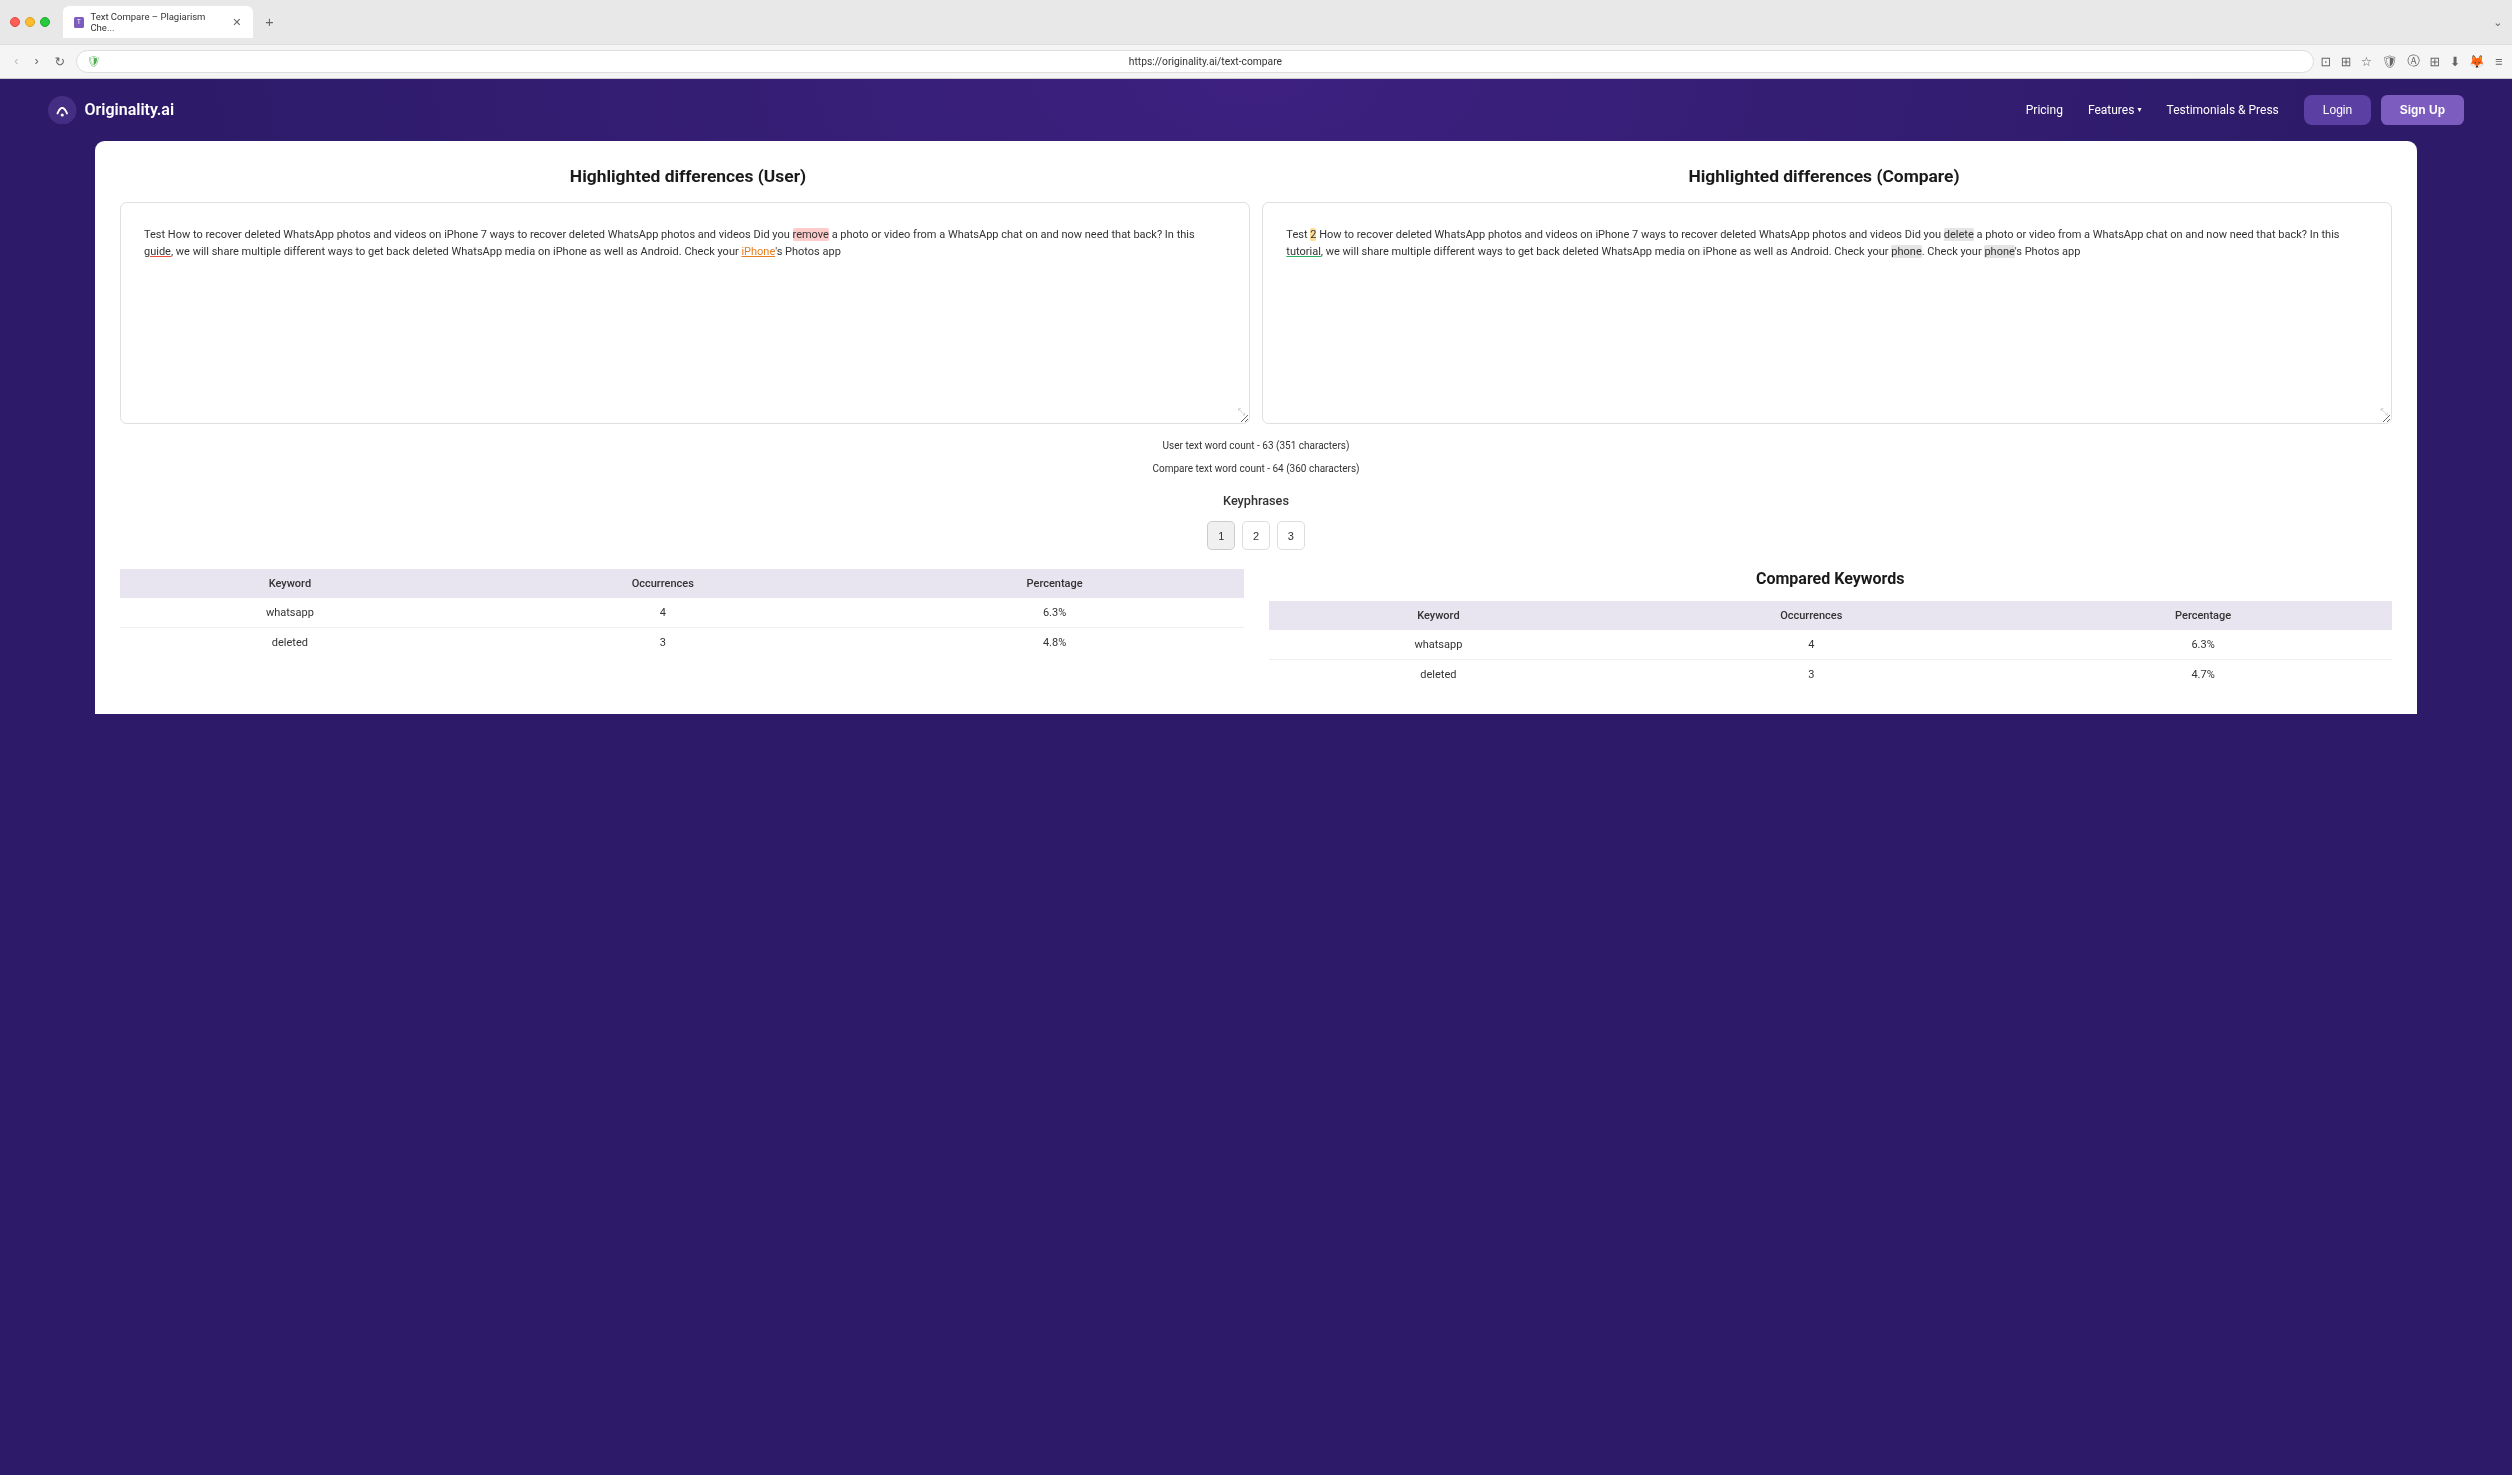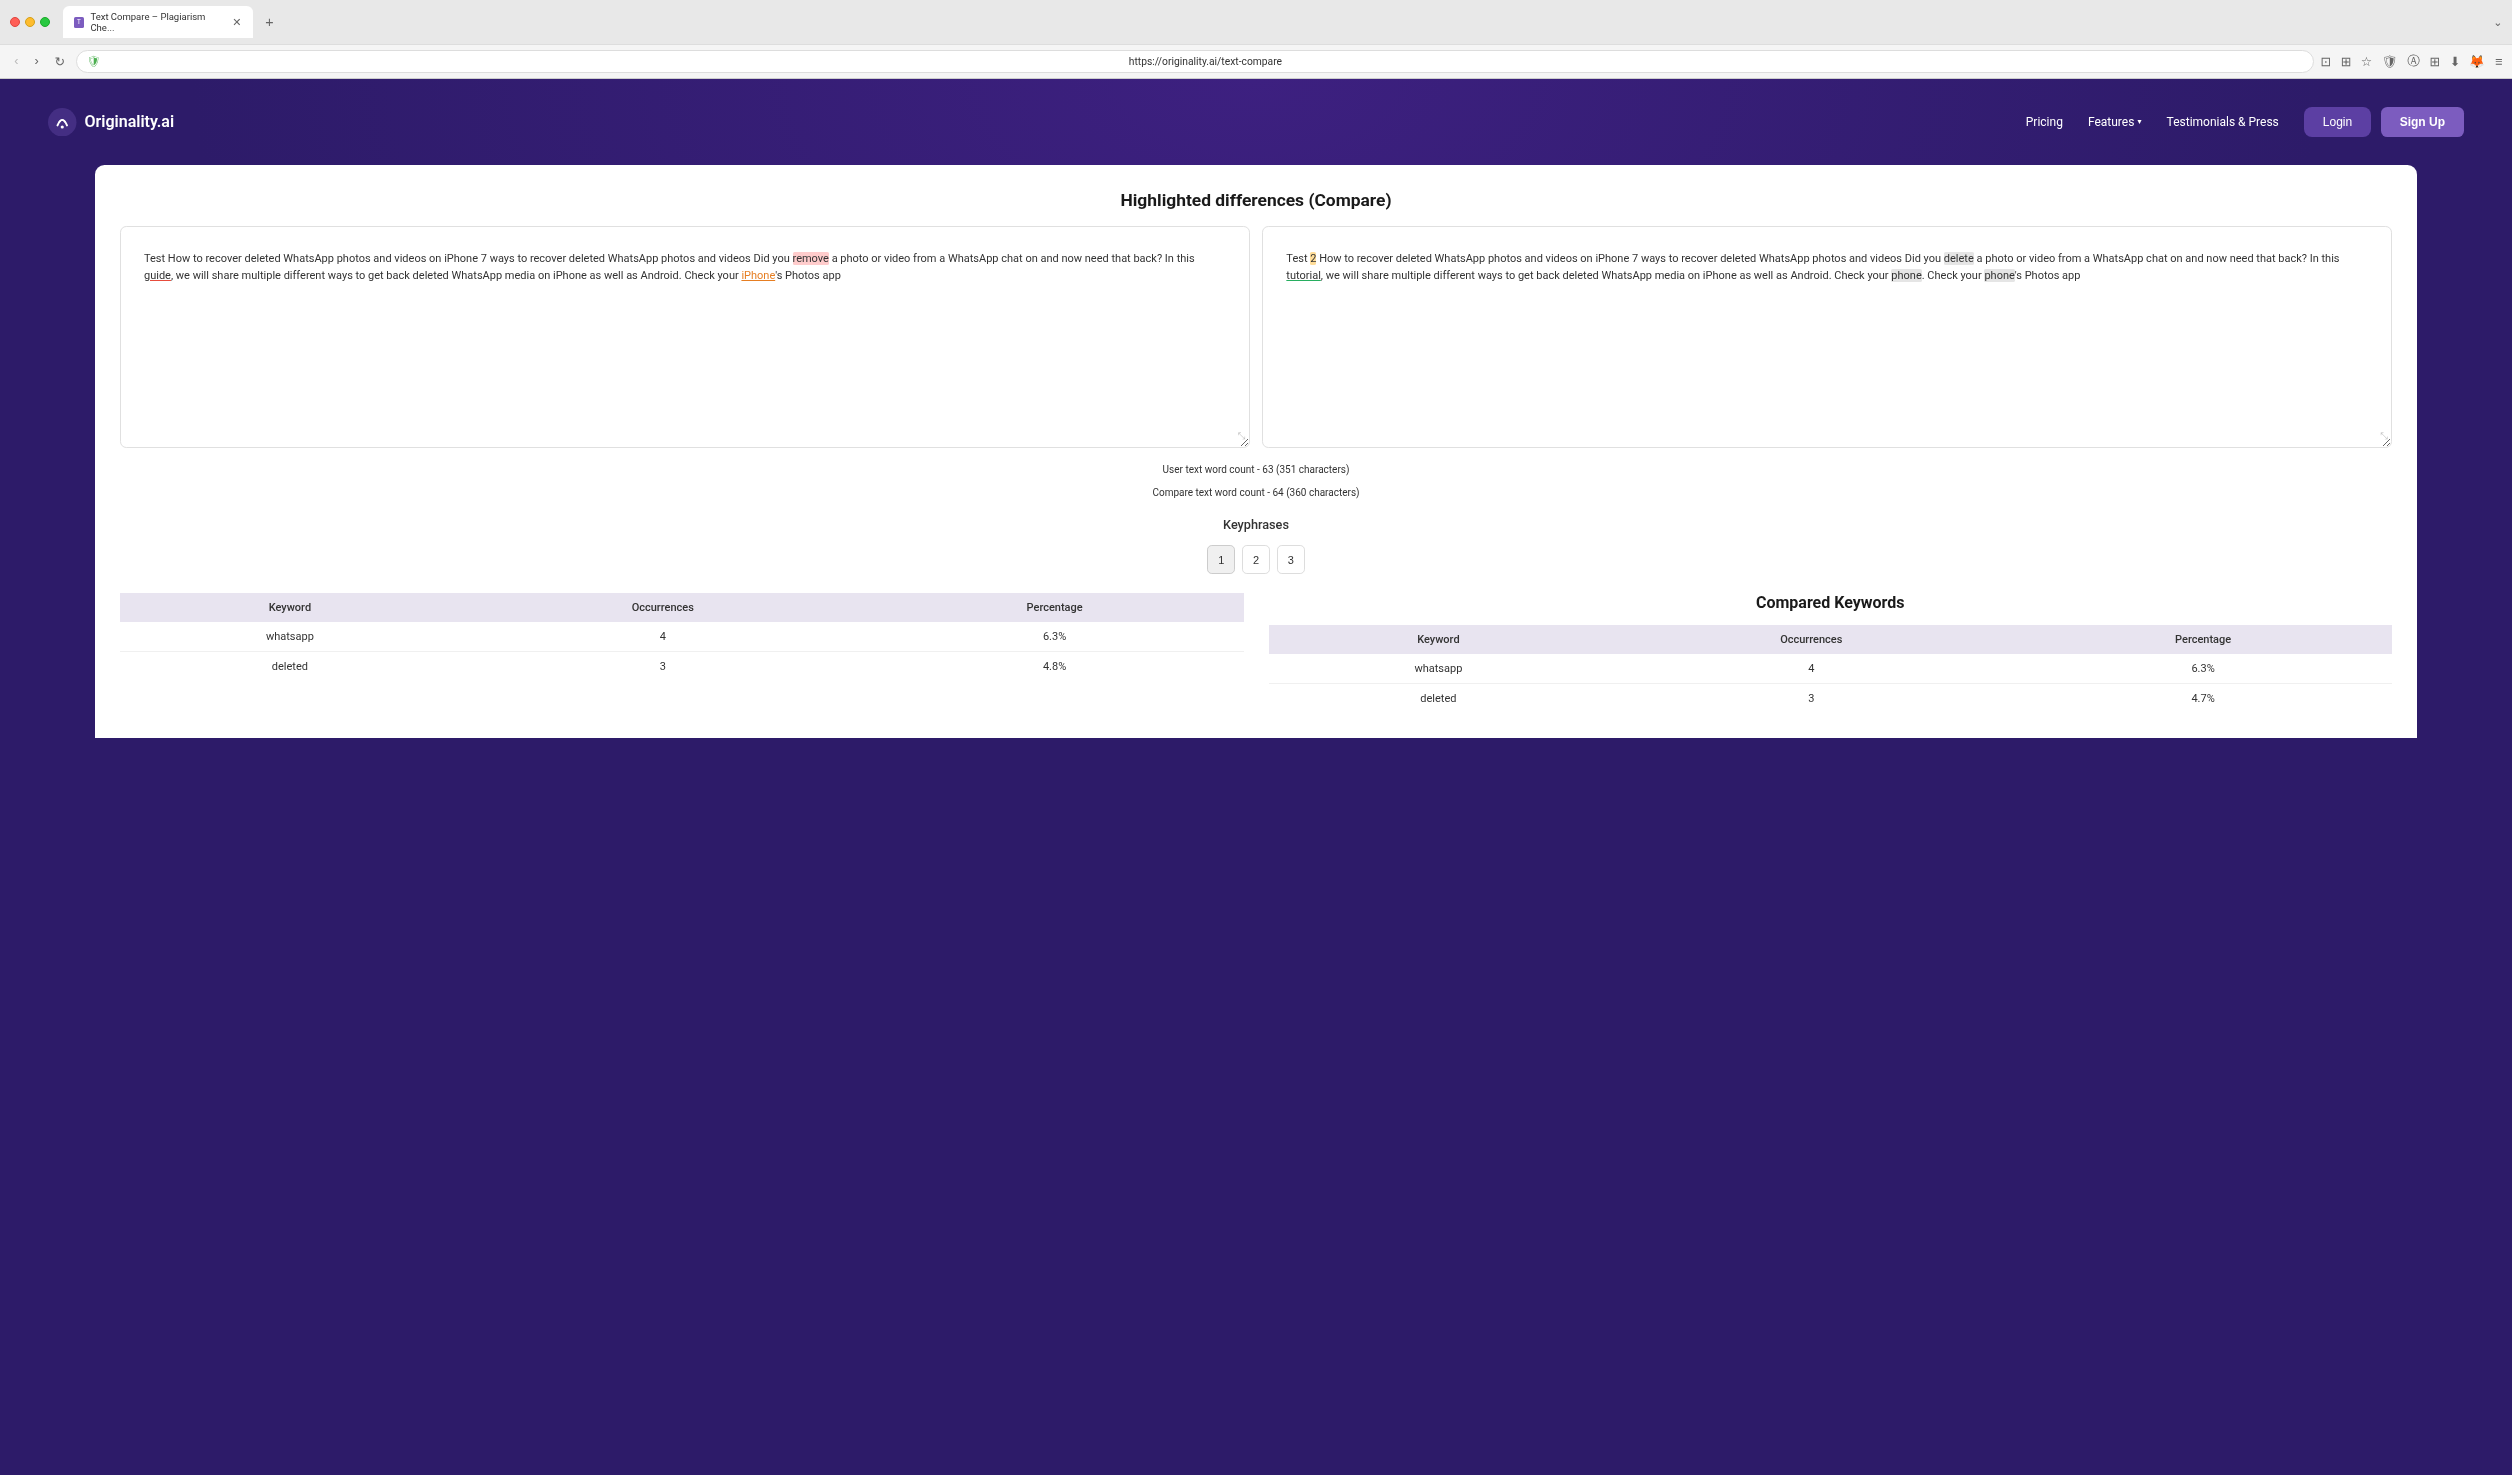--- a/index.html
+++ b/index.html
@@ -123,21 +123,21 @@
     
     .website {
       background: #2d1b69;
       background-image: radial-gradient(ellipse at 50% 0%, #3d2080 0%, #2d1b69 60%);
     }
 
     
     .navbar {
       display: flex;
       align-items: center;
-      padding: 28px 48px;
+      padding: 16px 48px;
       background: transparent;
     }
     .logo {
       display: flex;
       align-items: center;
       gap: 8px;
       text-decoration: none;
       margin-right: auto;
     }
     .logo-icon {
@@ -415,20 +415,21 @@
     </div>
     <div class="nav-buttons">
       <button class="btn-login">Login</button>
       <button class="btn-signup">Sign Up</button>
     </div>
   </nav>
 
   <div class="content-area">
 
     <div class="section-title-row">
+      <div class="section-title">Highlighted differences (User)</div>
       <div class="section-title">Highlighted differences (Compare)</div>
     </div>
 
     <div class="compare-panels">
 
       <div class="compare-panel">
         <span>
           Test How to recover deleted WhatsApp photos and videos on iPhone 7 ways to recover deleted WhatsApp photos and videos Did you <span class="highlight-red">remove</span> a photo or video from a WhatsApp chat on and now need that back? In this <span class="highlight-red-under">guide</span>, we will share multiple different ways to get back deleted WhatsApp media on iPhone as well as Android. Check your <span class="highlight-orange">iPhone</span>'s Photos app
         </span>
         <span class="resize-handle">⤡</span>

